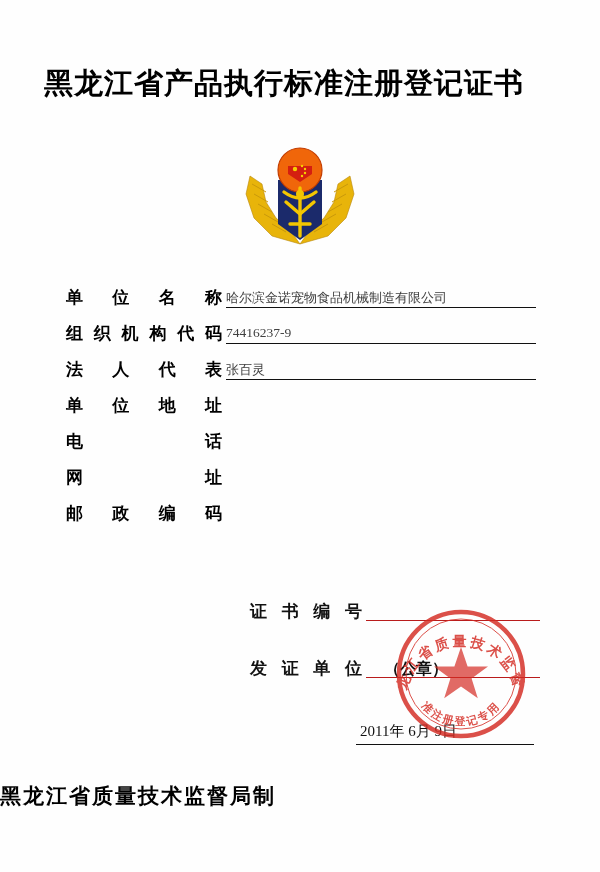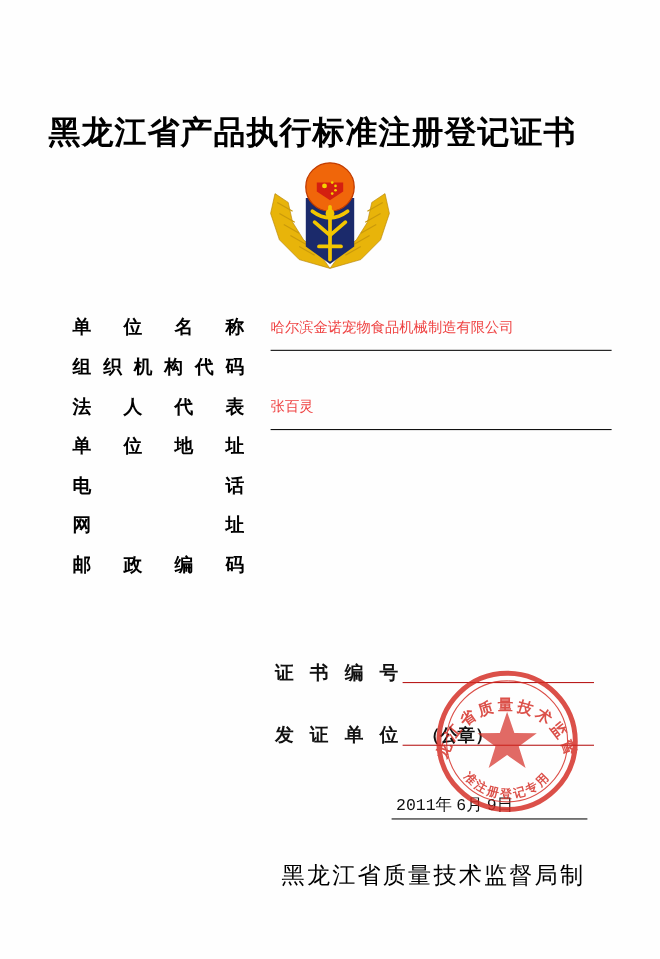--- a/index.html
+++ b/index.html
@@ -26,21 +26,20 @@
     position: absolute;
     top: 64px;
     left: 0;
     width: 568px;
     text-align: center;
     font-size: 29px;
     font-weight: bold;
     letter-spacing: 1px;
     font-family: "DejaVu Sans", "Liberation Sans", sans-serif;
     color: #000;
-    margin-top: 37px;
   }
   
   .emblem {
     position: absolute;
     top: 140px;
     left: 232px;
     width: 136px;
     height: 112px;
   }
   
@@ -65,28 +64,27 @@
     display: flex;
     justify-content: space-between;
   }
   .field-label span.ch { display: inline-block; }
   .field-value {
     position: absolute;
     left: 160px;
     top: 6px;
     width: 310px;
     font-size: 13px;
-    color: #ef4444;
+    color: #404040;
     border-bottom: 1px solid #111;
-    padding-bottom: 12px;
+    padding-bottom: 1px;
     height: 17px;
     white-space: nowrap;
     overflow: hidden;
     font-family: "DejaVu Sans", "Liberation Sans", sans-serif;
-    margin-left: 20px;
   }
   .field-value.latin {
     font-family: "Liberation Serif", "DejaVu Serif", serif;
     font-size: 13.5px;
   }
   
   .lower {
     position: absolute;
     top: 598px;
     left: 250px;
@@ -124,21 +122,21 @@
   .date-row {
     position: absolute;
     top: 722px;
     left: 360px;
     font-size: 15px;
     color: #111;
     font-family: "Liberation Serif", "DejaVu Serif", serif;
     white-space: nowrap;
   }
   .date-row .num {
-    font-family: Liberation Mono, monospace;
+    font-family: Liberation Serif, serif;
   }
   .date-line {
     position: absolute;
     top: 744px;
     left: 356px;
     width: 178px;
     border-bottom: 1px solid #111;
   }
   
   .seal {
@@ -148,23 +146,23 @@
     width: 142px;
     height: 142px;
     pointer-events: none;
   }
   
   .footer {
     position: absolute;
     top: 782px;
     left: 0;
     width: 532px;
-    text-align: right;
+    text-align: left;
     font-size: 21px;
-    font-weight: normal;
+    font-weight: bold;
     letter-spacing: 2px;
     color: #000;
   }
 </style>
 </head>
 <body>
 
 <div class="page">
 
   <div class="title">黑龙江省产品执行标准注册登记证书</div>
@@ -226,20 +224,21 @@
 
     <div class="field-row">
       <div class="field-label">
           <span class="ch">组</span>
           <span class="ch">织</span>
           <span class="ch">机</span>
           <span class="ch">构</span>
           <span class="ch">代</span>
           <span class="ch">码</span>
         </div>
+      <div class="field-value latin">74416237-9</div>
     </div>
 
     <div class="field-row">
       <div class="field-label">
           <span class="ch">法</span>
           <span class="ch">人</span>
           <span class="ch">代</span>
           <span class="ch">表</span>
         </div>
       <div class="field-value">张百灵</div>

